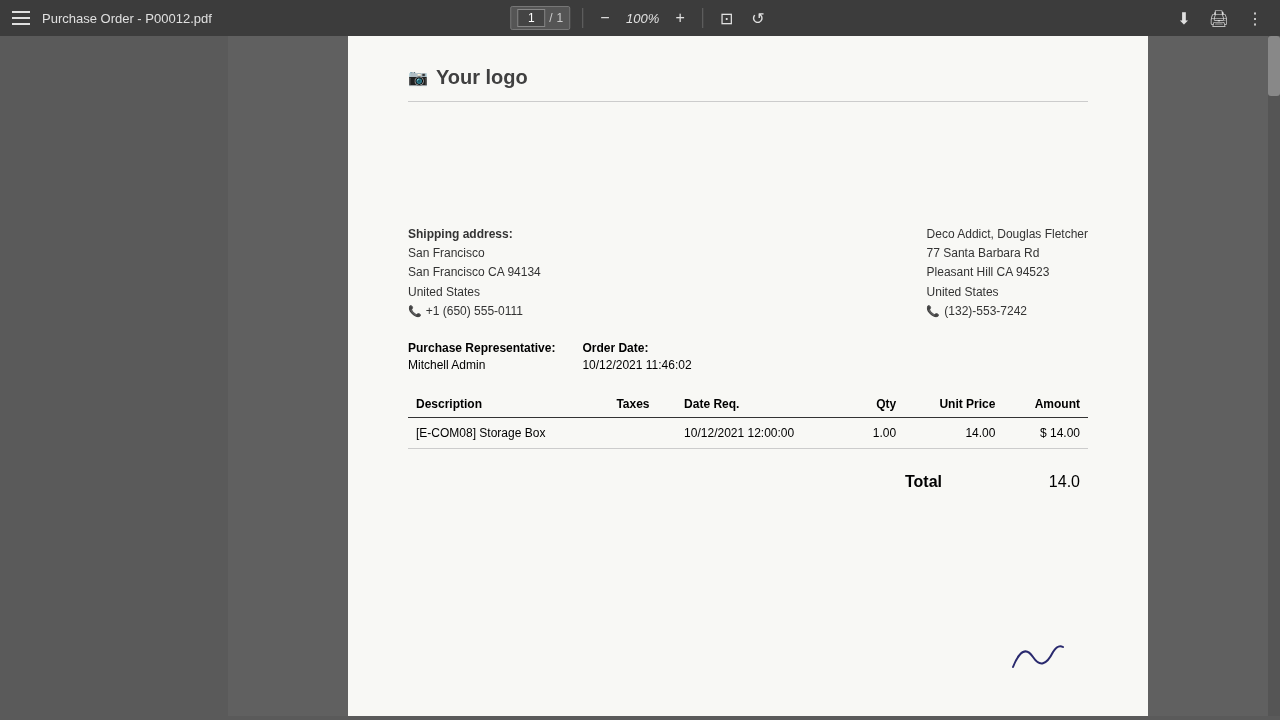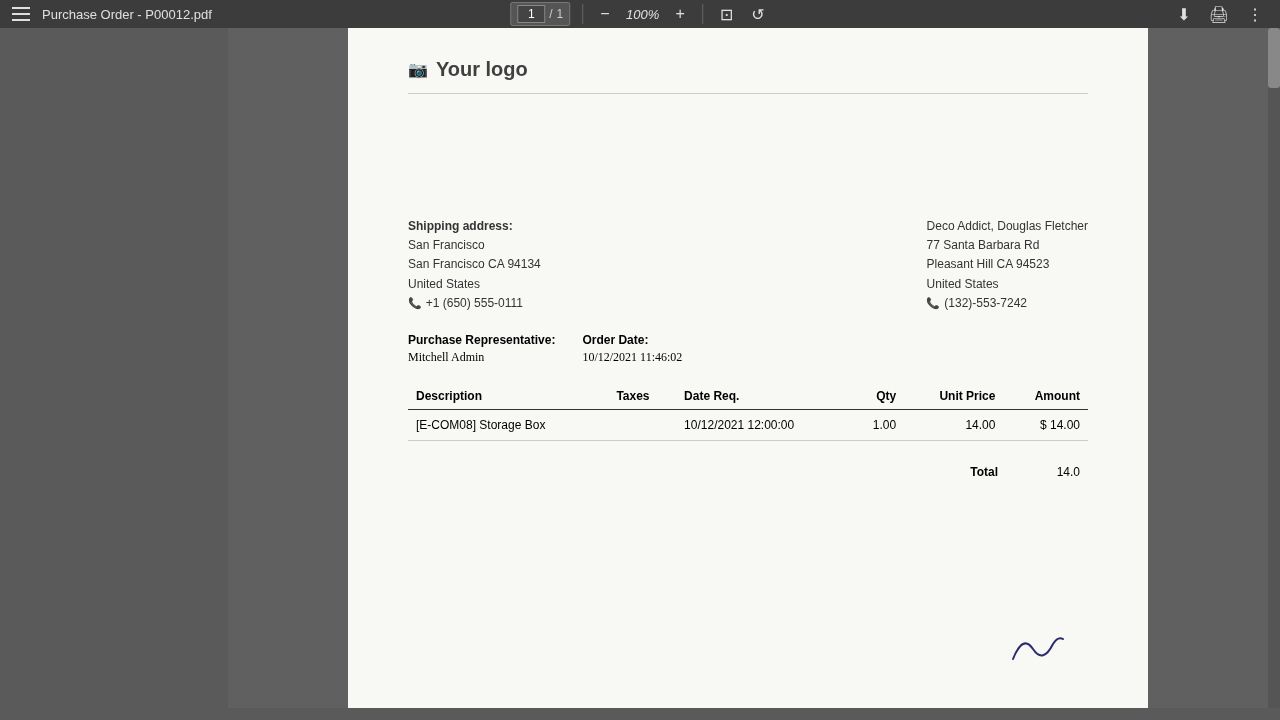--- a/index.html
+++ b/index.html
@@ -7,21 +7,21 @@
       background: #5a5a5a;
       font-family: Arial, sans-serif;
       width: 1280px;
       height: 720px;
       overflow: hidden;
     }
 
     
     .toolbar {
       background: #3c3c3c;
-      height: 28px;
+      height: 36px;
       display: flex;
       align-items: center;
       padding: 0 12px;
       color: #e0e0e0;
       font-size: 13px;
       position: relative;
     }
     .toolbar-left {
       display: flex;
       align-items: center;
@@ -217,21 +217,20 @@
       gap: 27px;
       margin-bottom: 18px;
     }
     .po-meta-item label {
       font-weight: bold;
       font-size: 12px;
       display: block;
     }
     .po-meta-item span {
       font-size: 12px;
-      font-family: Liberation Serif, serif;
     }
 
     
     .po-table {
       width: 100%;
       border-collapse: collapse;
       font-size: 12px;
       margin-bottom: 16px;
     }
     .po-table thead tr {
@@ -255,22 +254,22 @@
     }
     .po-table tbody tr:last-child td {
       border-bottom: 1px solid #ccc;
     }
 
     
     .total-row {
       display: flex;
       justify-content: flex-end;
       padding: 8px 8px;
-      gap: 32px;
-      font-size: 12px;
+      gap: 88px;
+      font-size: 16px;
     }
     .total-label {
       font-weight: bold;
     }
     .total-value {
       min-width: 50px;
       text-align: right;
     }
 
     

